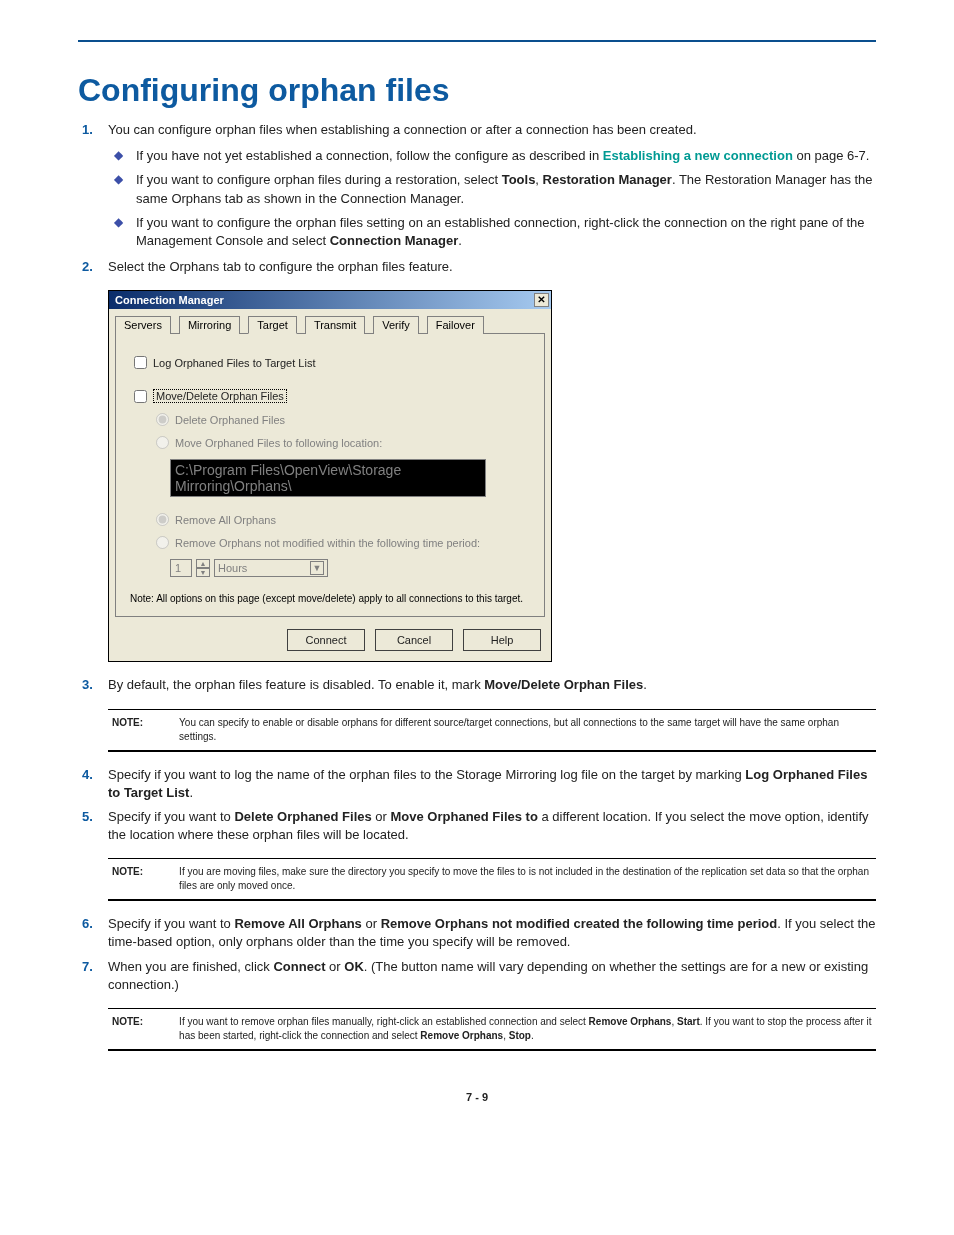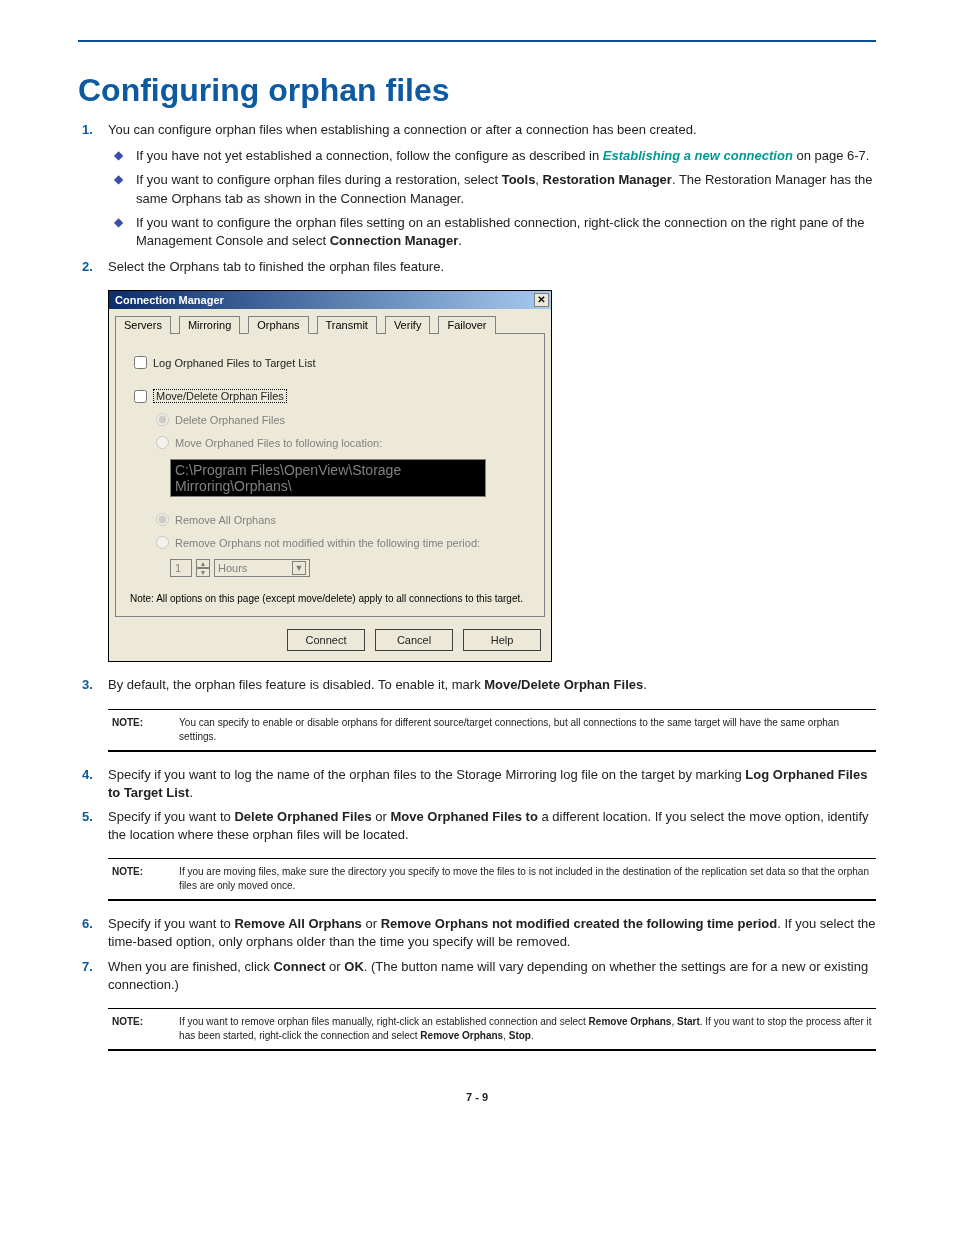--- a/index.html
+++ b/index.html
@@ -59,21 +59,20 @@
   ul.bullets > li::before {
     content: "◆";
     position: absolute;
     left: -22px;
     top: 0;
     color: #3c4fa8;
     font-size: 12px;
   }
   .link-em {
     color: #009a93;
-    font-style: italic;
     font-weight: 700;
   }
   b { font-weight: 700; }
 
   
   .dialog-wrap { margin: 14px 0 14px 30px; }
   .dialog {
     width: 444px;
     font-family: Tahoma, Verdana, sans-serif;
     font-size: 11px;
@@ -158,21 +157,21 @@
   }
   .spin-btns { display: flex; flex-direction: column; }
   .spin-btn {
     width: 14px; height: 9px;
     border: 1px solid #808080;
     background: #ece9d8;
     font-size: 7px; line-height: 7px;
     text-align: center;
   }
   .ddl {
-    width: 96px;
+    width: 114px;
     border: 1px solid #808080;
     color: #808080;
     background: #ece9d8;
     display: flex;
     justify-content: space-between;
     align-items: center;
     padding: 1px 3px;
   }
   .ddl .arrow {
     width: 14px; height: 14px;
@@ -239,34 +238,34 @@
         <li>
           <span>If you want to configure orphan files during a restoration, select </span><b>Tools</b><span>, </span><b>Restoration Manager</b><span>. The Restoration Manager has the same Orphans tab as shown in the Connection Manager.</span>
         </li>
         <li>
           <span>If you want to configure the orphan files setting on an established connection, right-click the connection on the right pane of the Management Console and select </span><b>Connection Manager</b><span>.</span>
         </li>
       </ul>
     </li>
 
     <li>
-      <span>Select the Orphans tab to finished the orphan files feature.</span>
+      <span>Select the Orphans tab to configure the orphan files feature.</span>
     </li>
   </ol>
 
   <div class="dialog-wrap">
     <div class="dialog">
       <div class="titlebar">
         <span>Connection Manager</span>
         <div class="close">✕</div>
       </div>
       <div class="tabs">
         <div class="tab">Servers</div>
         <div class="tab">Mirroring</div>
-        <div class="tab sel">Orphans</div>
+        <div class="tab sel">Target</div>
         <div class="tab">Transmit</div>
         <div class="tab">Verify</div>
         <div class="tab">Failover</div>
       </div>
       <div class="tabpanel">
         <div class="chk-row idt">
           <input type="checkbox" style="">
           <span>Log Orphaned Files to Target List</span>
         </div>
         <div class="chk-row idt" style="margin-top:20px;">

